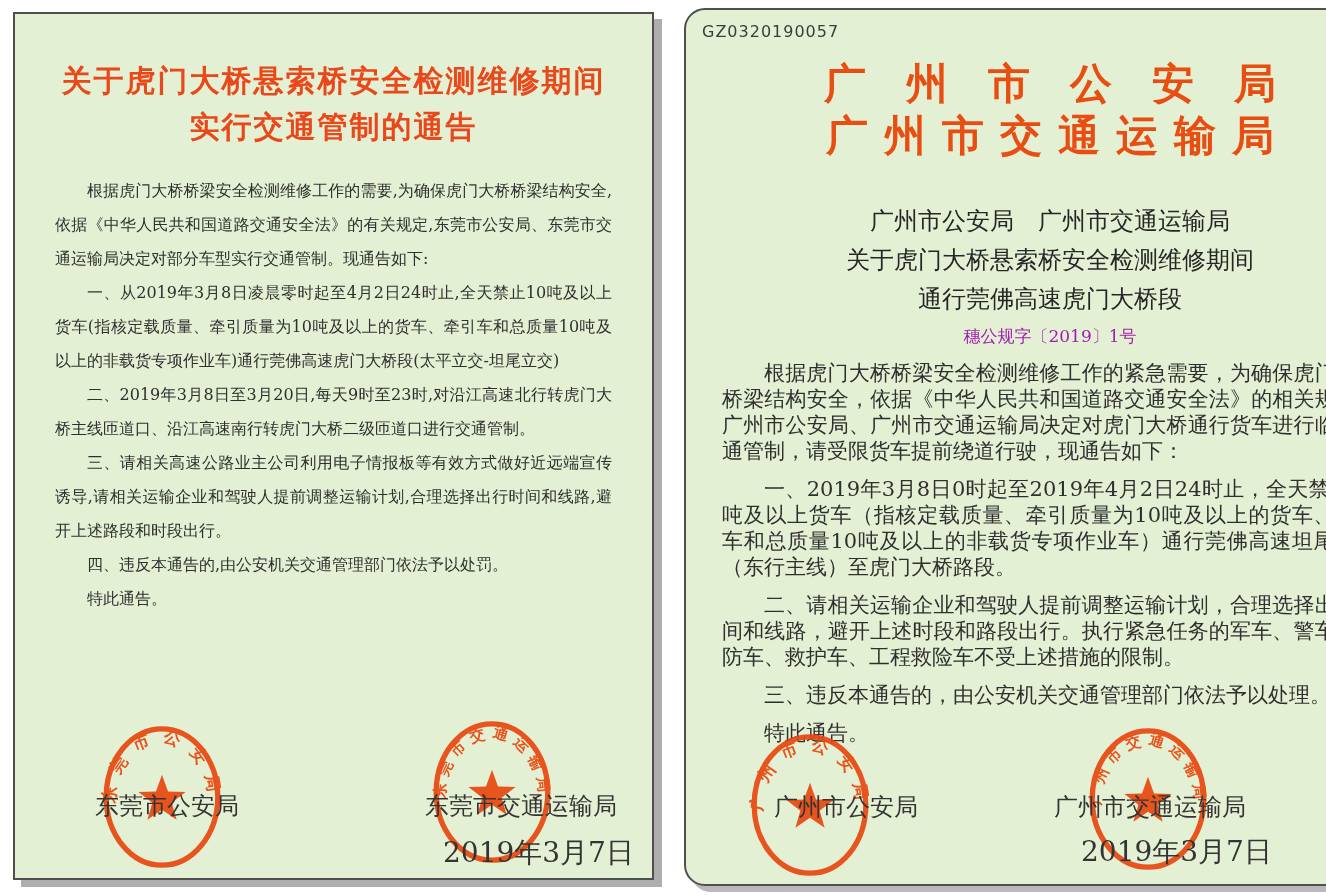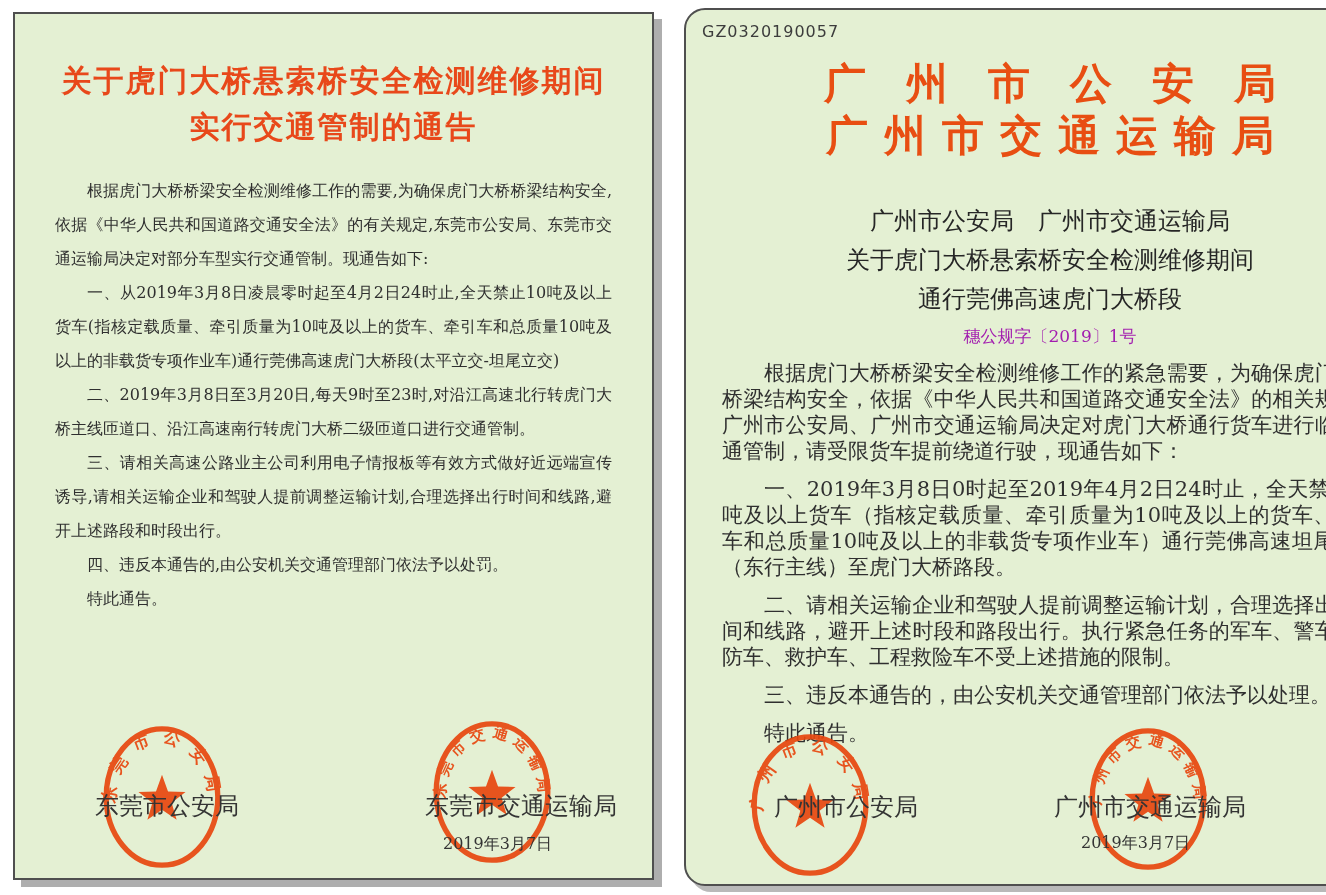--- a/index.html
+++ b/index.html
@@ -34,21 +34,21 @@
   .r-sub{margin-top:40px;text-align:center;font-weight:normal;font-size:24px;
          line-height:39px;color:#262626;}
   .r-sub .sline{display:block;}
   .r-ref{margin-top:6px;text-align:center;font-size:17px;color:#a21caf;}
   .r-body{margin-top:8px;padding:0 24px;font-size:21px;line-height:26px;
           text-align:justify;color:#2f2f2f;}
   .r-body p{margin:12px;text-indent:2em;}
 
   
   .sig{position:absolute;font-size:24px;color:#343434;white-space:nowrap;z-index:3;}
-  .sig-date{position:absolute;font-size:16px;color:#343434;white-space:nowrap;z-index:3;}
+  .sig-date{position:absolute;font-size:28px;color:#343434;white-space:nowrap;z-index:3;}
   .seal{position:absolute;width:124px;height:146px;z-index:2;opacity:0.92;}
   .seal .ring6{font-size:19px;letter-spacing:13px;font-weight:bold;}
   .seal .ring8{font-size:17px;letter-spacing:7px;font-weight:bold;}
 </style>
 </head>
 <body>
 
 <div class="canvas">
 
   <section class="page left">

